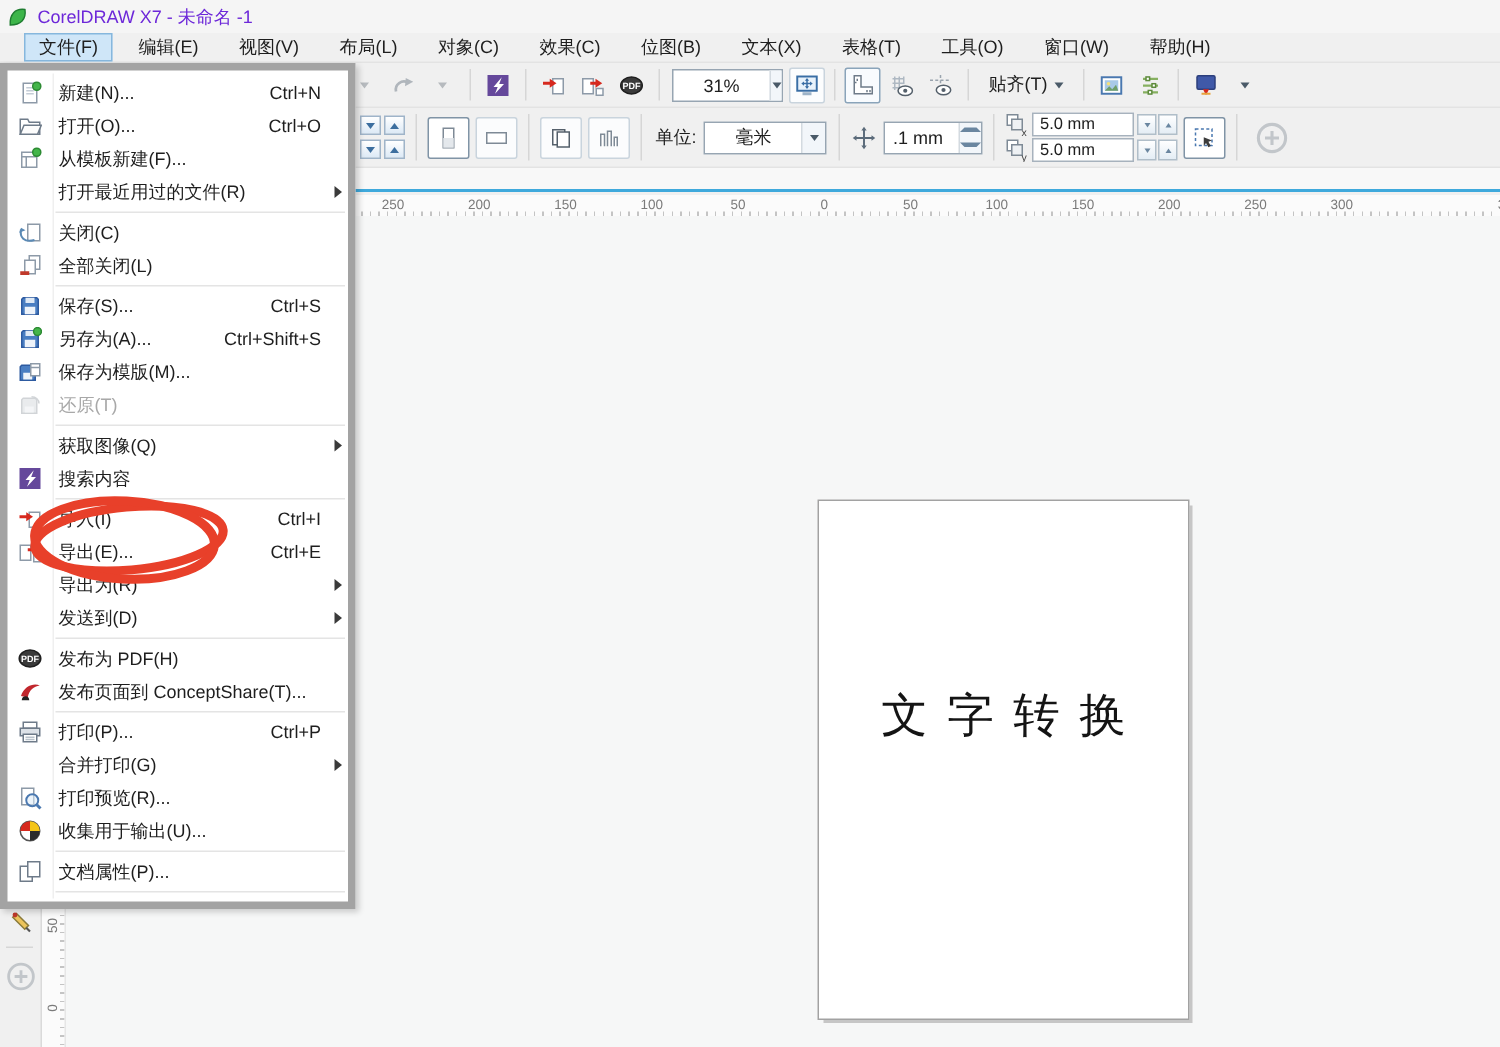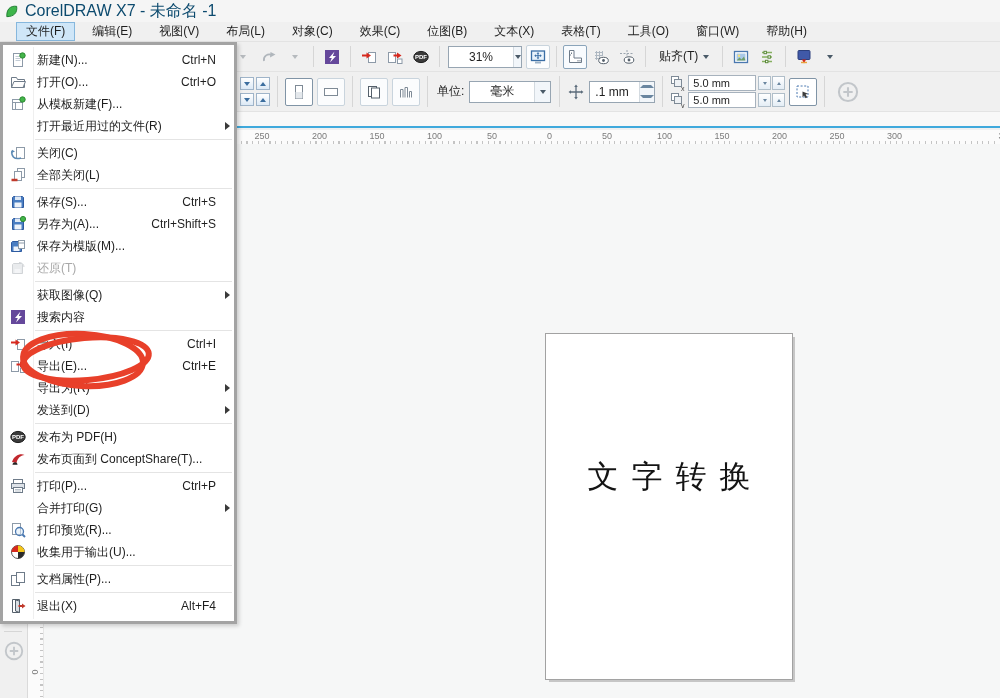--- a/index.html
+++ b/index.html
@@ -2,21 +2,21 @@
 <html><head>
 <meta charset="utf-8">
 <style>
   html,body{margin:0;padding:0;}
   body{width:1000px;height:698px;overflow:hidden;position:relative;
        font-family:"Liberation Sans","DejaVu Sans",sans-serif;font-size:12px;color:#1e1e1e;
        background:#f0f0f0;-webkit-font-smoothing:antialiased;}
   .abs{position:absolute;}
   
   .titlebar{left:0;top:0;width:100%;height:22px;background:#f5f5f5;display:flex;align-items:center;gap:6px;padding-left:4px;box-sizing:border-box;}
-  .title-text{font-size:16px;color:#0c4a6e;}
+  .title-text{font-size:12px;color:#6d28d9;}
   
   .menubar{left:0;top:22px;width:100%;height:20px;background:#f0f0f0;display:flex;align-items:stretch;padding-left:16px;box-sizing:border-box;border-bottom:1px solid #e3e3e3;}
   .mb-item{display:flex;align-items:center;padding:0 10px;margin-right:7px;cursor:default;white-space:nowrap;}
   .mb-item.active{background:#cfe6f8;border:1px solid #86b7dd;padding:0 9px;}
   
   .toolbar{left:0;top:42px;width:100%;height:30px;background:#f0f0f0;display:flex;align-items:center;padding-left:230px;box-sizing:border-box;border-bottom:1px solid #e3e3e3;}
   .tb-sep,.pb-sep{width:1px;background:#d6d6d6;align-self:stretch;margin:4px 5px;}
   .tb-btn{width:22px;height:22px;display:flex;align-items:center;justify-content:center;border:1px solid transparent;border-radius:2px;margin:0 1px;}
   .tb-btn.pressed{border:1px solid #8aa4ba;background:#f8fbfe;}
   .tb-btn.framed{border:1px solid #c9d4dd;background:#fcfdfe;}
@@ -64,21 +64,21 @@
   
   .toolbox{left:0;top:42px;width:28px;height:656px;background:#f0f0f0;border-right:1px solid #dadada;box-sizing:border-box;}
   .toolbox .tbx-item{position:absolute;left:3px;width:22px;height:22px;display:flex;align-items:center;justify-content:center;}
   .toolbox .tbx-sep{position:absolute;left:4px;width:18px;height:1px;background:#d6d6d6;}
   
   .canvas{left:44px;top:144px;width:956px;height:554px;background:#f6f7f7;}
   .page{position:absolute;left:501px;top:189px;width:246px;height:345px;background:#fff;border:1px solid #a2a2a2;box-shadow:3px 3px 0 -1px #c6c6c6;}
   .page-text{position:absolute;left:0;right:0;top:122px;text-align:center;
     font-family:"DejaVu Serif","Liberation Serif",serif;font-size:31px;letter-spacing:13px;color:#141414;white-space:nowrap;text-indent:13px;}
   
-  .filemenu{left:0;top:42px;width:237px;background:#fff;border:3px solid #a3a3a3;box-shadow:2px 2px 4px rgba(0,0,0,.18);padding:4px 0;box-sizing:border-box;}
+  .filemenu{left:0;top:42px;width:237px;background:#fff;border:5px solid #a3a3a3;box-shadow:2px 2px 4px rgba(0,0,0,.18);padding:4px 0;box-sizing:border-box;}
   .filemenu::before{content:"";position:absolute;left:30px;top:2px;bottom:2px;width:1px;background:#efefef;}
   .menu-item{height:22px;display:flex;align-items:center;padding:0 4px 0 2px;position:relative;}
   .menu-item.disabled{color:#a8a8a8;}
   .menu-item.disabled .mi-icon{opacity:.45;}
   .mi-icon{width:26px;display:flex;align-items:center;justify-content:center;flex:none;}
   .mi-label{flex:1;white-space:nowrap;padding-left:6px;}
   .mi-shortcut{white-space:nowrap;padding:0 4px 0 10px;}
   .mi-arrow{width:10px;display:flex;justify-content:flex-end;align-items:center;}
   .menu-sep{height:1px;background:#e4e4e4;margin:2px 2px 2px 32px;}
   
@@ -652,31 +652,18 @@
         <svg width="16" height="16" viewBox="0 0 16 16">
           <rect x="1.5" y="4.5" width="8" height="10" fill="#fff" stroke="#6e7b89"></rect>
           <rect x="6.5" y="1.5" width="8" height="10" fill="#fff" stroke="#6e7b89"></rect>
         </svg>
       </span>
       <span class="mi-label">文档属性(P)...</span>
       <span class="mi-shortcut"></span>
       <span class="mi-arrow"></span>
     </div>
     <div class="menu-sep"></div>
-    <div class="menu-item">
-      <span class="mi-icon">
-        <svg width="16" height="16" viewBox="0 0 16 16">
-          <path d="M2.5 1.5h7v13h-7z" fill="#fff" stroke="#55606b"></path>
-          <path d="M9.5 14.5l-4-1.5v-11l4 1z" fill="#d9dee3" stroke="#55606b"></path>
-          <path d="M8.5 8h4" stroke="#c0392b" stroke-width="2"></path>
-          <path d="M12 5.5L15.5 8 12 10.5z" fill="#c0392b"></path>
-        </svg>
-      </span>
-      <span class="mi-label">退出(X)</span>
-      <span class="mi-shortcut">Alt+F4</span>
-      <span class="mi-arrow"></span>
-    </div>
   </div>
 
 <svg class="abs annotation" width="152" height="72" viewBox="0 0 152 72">
   <ellipse cx="76" cy="36" rx="63" ry="21" fill="none" stroke="#e8402a" stroke-width="6" transform="rotate(-5 76 36)"></ellipse>
   <ellipse cx="73" cy="37" rx="60" ry="26" fill="none" stroke="#e8402a" stroke-width="6" transform="rotate(3 73 37)"></ellipse>
 </svg>
 
 </body></html>

